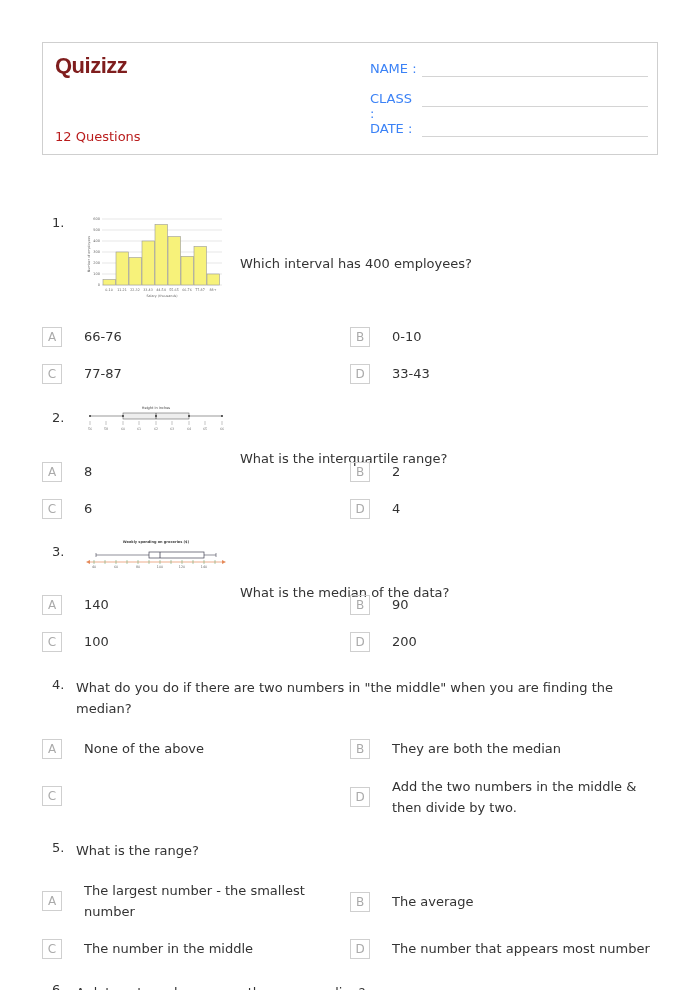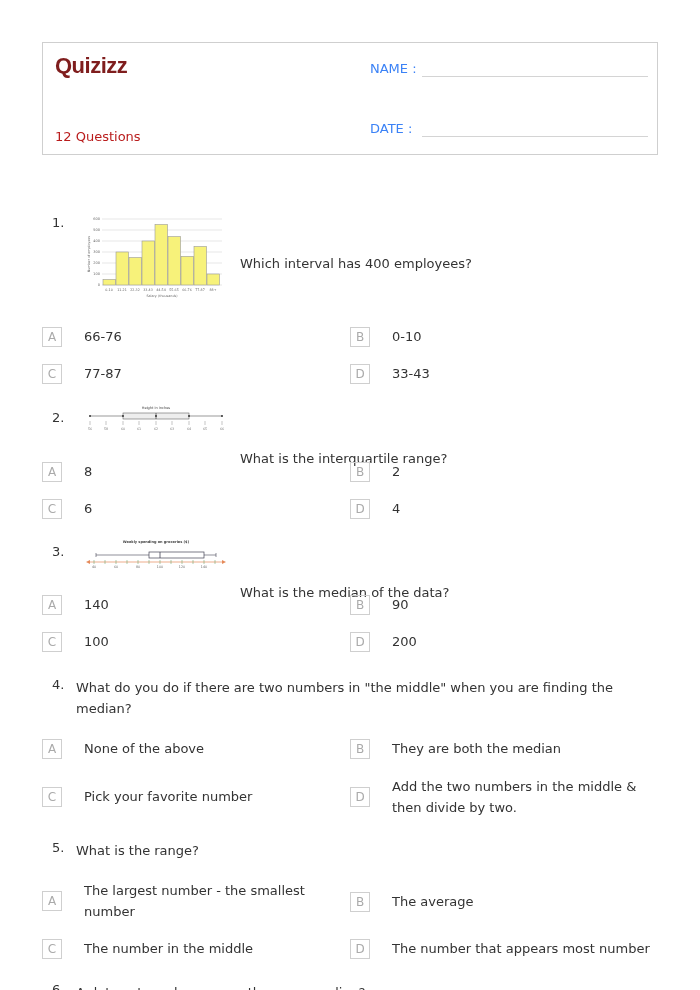--- a/index.html
+++ b/index.html
@@ -24,20 +24,24 @@
 </head>
 <body>
 
 <div class="header">
   <div class="logo">Quizizz</div>
   <div class="count">12 Questions</div>
   <div class="field" style="top:18px">
       <span class="lbl">NAME :</span>
       <span class="line"></span>
     </div>
+  <div class="field" style="top:48px">
+      <span class="lbl">CLASS :</span>
+      <span class="line"></span>
+    </div>
   <div class="field" style="top:78px">
       <span class="lbl">DATE :</span>
       <span class="line"></span>
     </div>
 </div>
 
 <div class="q" style="top:215px">
   <span class="qnum">1.</span>
   <span class="qtext">Which interval has 400 employees?</span>
 </div>
@@ -222,21 +226,20 @@
 <div class="opt optA" style="top:738px">
     <span class="badge">A</span>
     <span class="opt-text">None of the above</span>
   </div>
 <div class="opt optB" style="top:738px">
     <span class="badge">B</span>
     <span class="opt-text">They are both the median</span>
   </div>
 <div class="opt optA" style="top:786px">
     <span class="badge">C</span>
-    <span class="opt-text">Pick your favorite number</span>
   </div>
 <div class="opt optB" style="top:776px;width:290px">
     <span class="badge">D</span>
     <span class="opt-text">Add the two numbers in the middle &amp; then divide by two.</span>
   </div>
 
 <div class="q" style="top:840px">
   <span class="qnum">5.</span>
   <span class="qtext-wide">What is the range?</span>
 </div>

